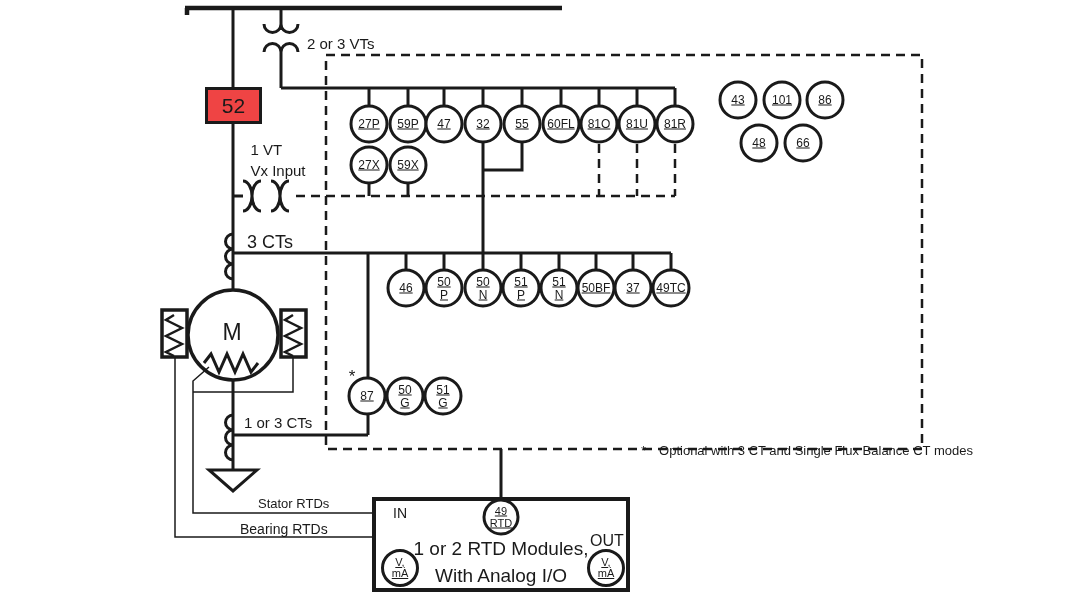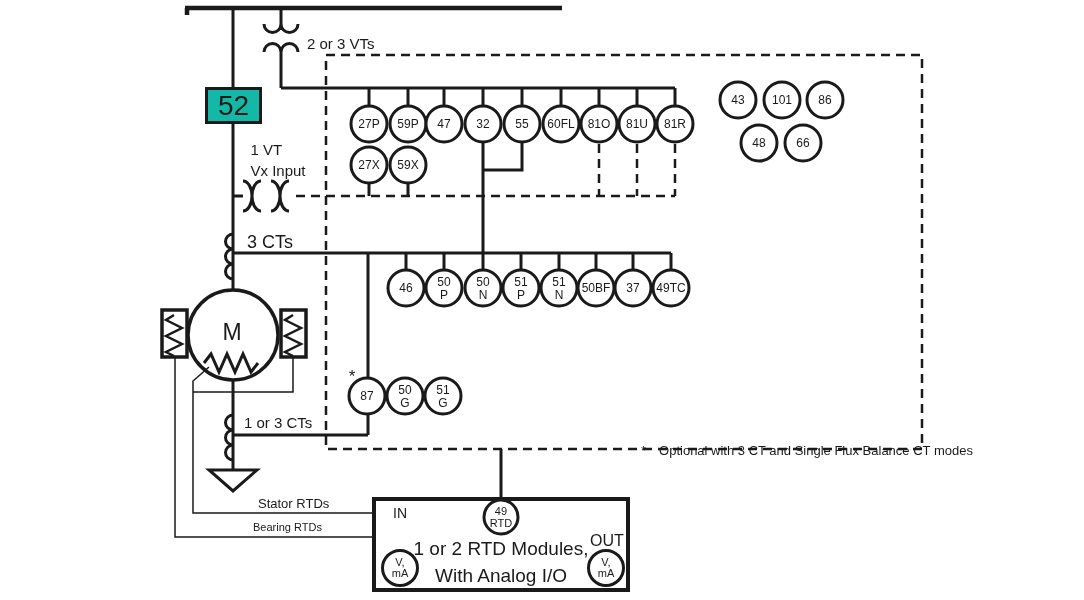--- a/index.html
+++ b/index.html
@@ -7,27 +7,27 @@
     position:relative;width:1084px;height:600px;background:#ffffff;
     font-family:"Liberation Sans", sans-serif;color:#1a1a1a;overflow:hidden;
   }
   .stage svg{position:absolute;left:0;top:0;}
   .lbl{position:absolute;white-space:pre-line;}
   .fn{
     position:absolute;width:39px;height:39px;box-sizing:border-box;
     border:3px solid #1a1a1a;border-radius:50%;background:#fff;
     display:flex;align-items:center;justify-content:center;
     text-align:center;font-size:12px;line-height:1.02;white-space:pre-line;
-    transform:translate(-50%,-50%);letter-spacing:0;
+    transform:translate(-50%,-50%);letter-spacing:0;text-decoration:underline;
   }
   .fn.small{width:37px;height:37px;font-size:11px;}
   .box52{
     position:absolute;left:205px;top:87px;width:57px;height:37px;box-sizing:border-box;
-    border:3.5px solid #1a1a1a;background:#14b8a6;display:flex;align-items:center;
-    justify-content:center;font-size:28px;
+    border:3.5px solid #1a1a1a;background:#ef4444;display:flex;align-items:center;
+    justify-content:center;font-size:21px;
   }
   .module{
     position:absolute;left:372px;top:497px;width:258px;height:95px;box-sizing:border-box;
     border:4px solid #1a1a1a;background:#fff;
   }
   .center-x{transform:translateX(-50%);text-align:left;}
   .center-xy{transform:translate(-50%,-50%);text-align:center;}
 </style>
 </head>
 <body>
@@ -140,20 +140,20 @@
 Vx Input</div>
   <div class="lbl" style="left:247px;top:232px;font-size:18px">3 CTs</div>
   <div class="lbl" style="left:244px;top:414px;font-size:15px">1 or 3 CTs</div>
   <div class="lbl center-xy" style="left:232px;top:332px;font-size:23px">M</div>
 
   <div class="lbl" style="left:641px;top:428px;font-size:13px">
     <span>*</span><span style="margin-left:13px">Optional with 3 CT and Single Flux Balance CT modes</span>
   </div>
 
   <div class="lbl" style="left:258px;top:496px;font-size:13px">Stator RTDs</div>
-  <div class="lbl" style="left:253px;top:521px;font-size:11px">Bearing RTDs</div>
+  <div class="lbl" style="left:240px;top:521px;font-size:14px">Bearing RTDs</div>
 
   <div class="lbl center-x" style="left:501px;top:538px;font-size:19px">1 or 2 RTD Modules,</div>
   <div class="lbl center-x" style="left:501px;top:565px;font-size:19px">With Analog I/O</div>
   <div class="lbl center-x" style="left:400px;top:505px;font-size:14px">IN</div>
   <div class="lbl center-x" style="left:607px;top:532px;font-size:16px">OUT</div>
 
 </div>
 
 </body></html>

